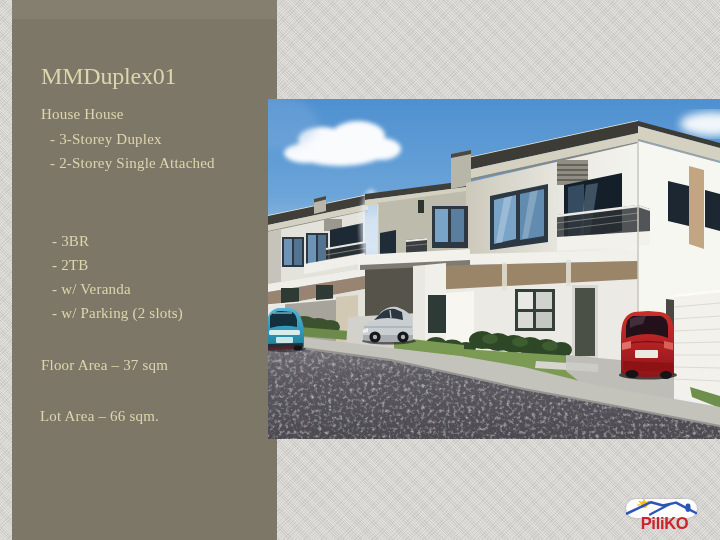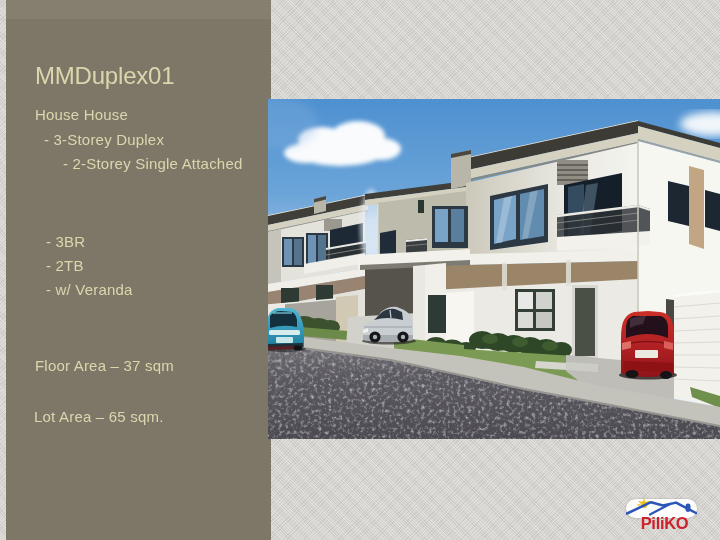--- a/index.html
+++ b/index.html
@@ -3,21 +3,21 @@
 <meta charset="utf-8">
 <style>
   html,body{margin:0;padding:0;}
   body{width:720px;height:540px;overflow:hidden;font-family:"Liberation Sans",sans-serif;}
   .page{position:relative;width:720px;height:540px;
     background-color:#d4d2ce;
     background-image:
       repeating-linear-gradient(45deg, rgba(255,255,255,0.3) 0 1px, rgba(0,0,0,0) 1px 2px),
       repeating-linear-gradient(-45deg, rgba(125,123,119,0.14) 0 1px, rgba(0,0,0,0) 1px 3px);
   }
-  .panel{position:absolute;left:6px;top:0;width:265px;height:540px;background:#7d7767;}
+  .panel{position:absolute;left:12px;top:0;width:265px;height:540px;background:#7d7767;font-family:Liberation Serif, serif;}
   .panel .topstrip{position:absolute;left:0;top:0;width:100%;height:19px;background:rgba(255,255,255,0.06);}
   .t{position:absolute;color:#dcd6ae;white-space:nowrap;line-height:1;letter-spacing:0.2px;}
   .title{font-size:24px;letter-spacing:-0.2px;}
   .b{font-size:15px;}
   .photo{position:absolute;left:268px;top:99px;width:452px;height:340px;}
   .logo{position:absolute;left:626px;top:499px;width:71px;height:19px;background:#fdfdfc;border-radius:17.5px;
         box-shadow:0 0 2px rgba(120,120,120,0.55);}
 </style>
 </head>
 <body>
@@ -26,33 +26,34 @@
   <div class="panel">
 
     <div class="topstrip"></div>
 
     <div class="t title" style="left:29px;top:64px;">MMDuplex01</div>
 
     <div class="t b" style="left:29px;top:107px;">House House</div>
 
     <div class="t b" style="left:38px;top:132px;">- 3-Storey Duplex</div>
 
-    <div class="t b" style="left:38px;top:156px;margin-left:19px;">- 2-Storey Single Attached</div>
+    <div class="t b" style="left:38px;top:156px;">- 2-Storey Single Attached</div>
 
 
     <div class="t b" style="left:40px;top:234px;">- 3BR</div>
 
     <div class="t b" style="left:40px;top:258px;">- 2TB</div>
 
     <div class="t b" style="left:40px;top:282px;">- w/ Veranda</div>
 
+    <div class="t b" style="left:40px;top:306px;">- w/ Parking (2 slots)</div>
 
     <div class="t b" style="left:29px;top:358px;">Floor Area – 37 sqm</div>
 
-    <div class="t b" style="left:28px;top:409px;">Lot Area – 65 sqm.</div>
+    <div class="t b" style="left:28px;top:409px;">Lot Area – 66 sqm.</div>
   </div>
 
   <div class="photo">
   <svg width="452" height="340" viewBox="0 0 452 340">
     <defs>
       <linearGradient id="skyg" x1="0" y1="0" x2="0" y2="1">
         <stop offset="0" stop-color="#4e90d0"></stop>
         <stop offset="0.28" stop-color="#6ba4d8"></stop>
         <stop offset="0.48" stop-color="#a6c7e7"></stop>
         <stop offset="0.68" stop-color="#d5e4f2"></stop>

